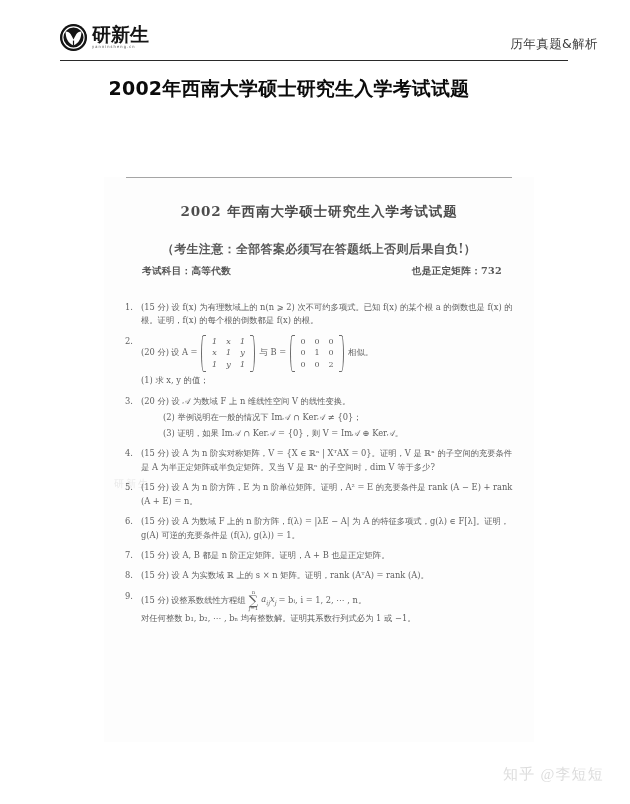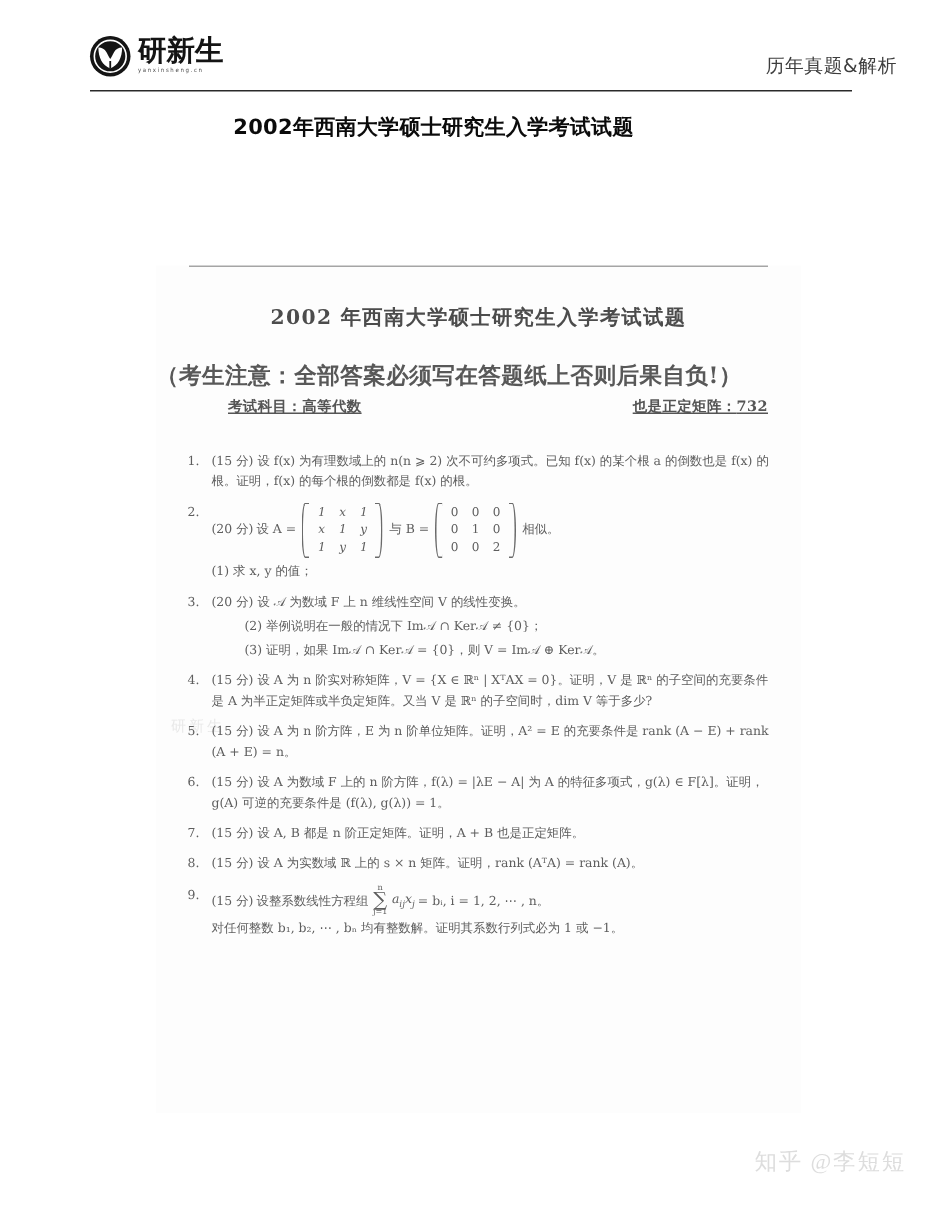--- a/index.html
+++ b/index.html
@@ -81,21 +81,21 @@
   }
 
   
   .page-title {
     position: absolute;
     left: 0; top: 76px;
     width: 578px;
     text-align: center;
     font-family: "DejaVu Sans", sans-serif;
     font-weight: bold;
-    font-size: 14px;
+    font-size: 19px;
     letter-spacing: 0.2px;
     color: #0b0b0b;
     white-space: nowrap;
   }
 
   
   .scan {
     position: absolute;
     left: 104px;
     top: 133px;
@@ -123,39 +123,39 @@
     font-weight: bold;
     letter-spacing: 0.9px;
     color: #4c4c4c;
     white-space: nowrap;
     filter: blur(0.18px);
   }
   .scan-note {
     position: absolute;
     left: 0; top: 64px;
     width: 430px;
-    font-size: 15px;
+    text-align: center;
+    font-size: 12px;
     font-weight: bold;
     letter-spacing: 0.35px;
     color: #585858;
     white-space: nowrap;
     filter: blur(0.18px);
   }
   .scan-subjects {
     position: absolute;
-    left: 48px; top: 88px;
+    left: 38px; top: 88px;
     width: 360px;
     display: flex;
     justify-content: space-between;
     font-size: 9.6px;
     font-weight: bold;
     letter-spacing: 0.3px;
     color: #555;
     filter: blur(0.18px);
-    text-decoration: underline;
   }
 
   
   .problems {
     position: absolute;
     left: 21px;
     top: 124px;
     width: 392px;
     font-size: 8.3px;
     line-height: 1.62;

